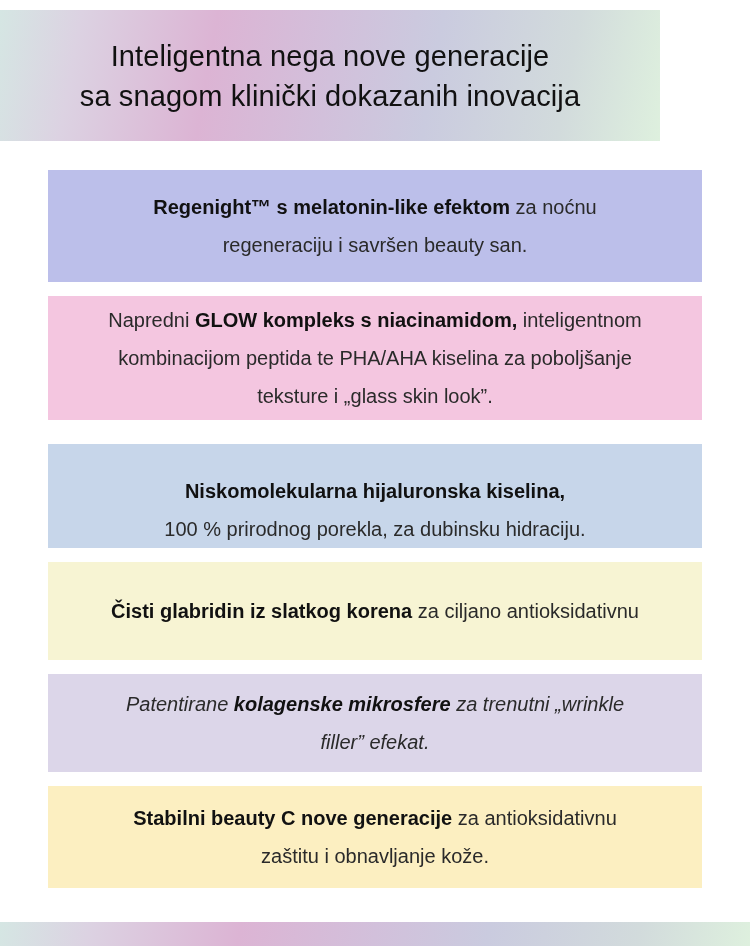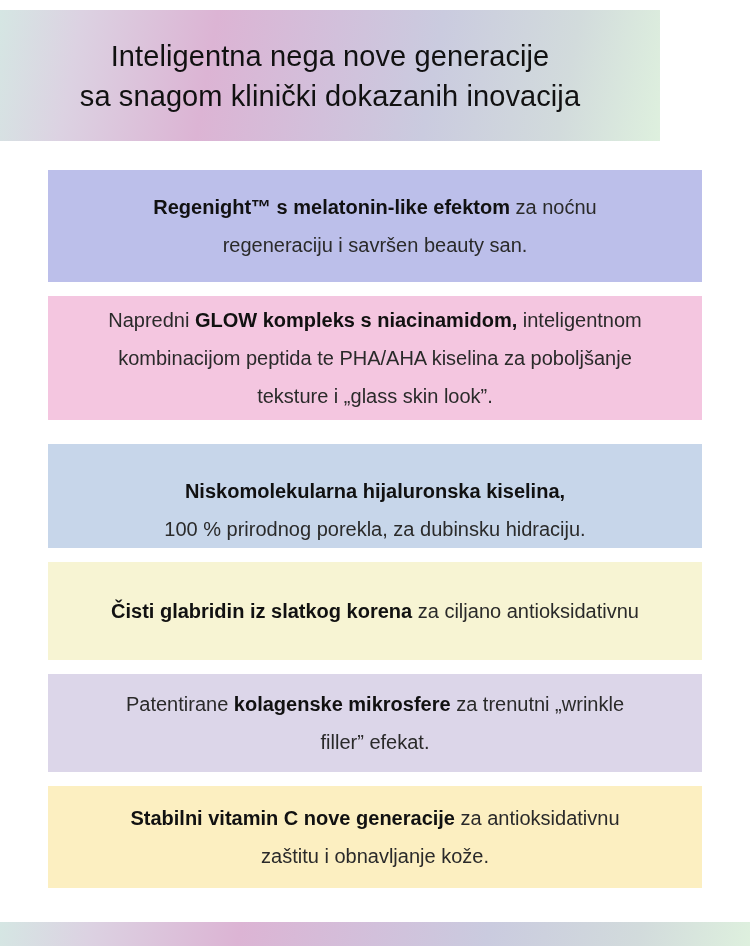--- a/index.html
+++ b/index.html
@@ -19,21 +19,21 @@
       position: absolute; left: 48px; width: 654px;
       display: flex; align-items: center; justify-content: center; box-sizing: border-box;
       padding: 0 22px; text-align: center;
       font-size: 20px; line-height: 38px; color: #2a2a2a; font-weight: 300;
     }
     .card b { font-weight: 700; color: #111; }
     .c1 { top: 170px; height: 112px; }
     .c2 { top: 296px; height: 124px; }
     .c3 { top: 444px; height: 104px; align-items: flex-end; }
     .c4 { top: 562px; height: 98px; }
-    .c5 { top: 674px; height: 98px; }
+    .c5 { top: 674px; height: 98px; font-style: italic; }
     .c6 { top: 786px; height: 102px; }
     .footer-band {
       position: absolute; left: 0; top: 922px; width: 750px; height: 24px;
       background: linear-gradient(100deg, #d5e6e3 0%, #dcd2e2 12%, #dcb4d4 32%, #d2c0db 50%, #cacbdf 65%, #d2dbdc 85%, #def0de 100%);
     }
   </style>
 </head>
 <body>
 
 <div class="banner">
@@ -71,18 +71,18 @@
 
 <div class="card c5" style="background:#dcd6e9">
   <div>
     <span>Patentirane </span><b>kolagenske mikrosfere</b><span> za trenutni „wrinkle</span><br>
     <span>filler” efekat.</span>
   </div>
 </div>
 
 <div class="card c6" style="background:#fcefc1">
   <div>
-    <b>Stabilni vitamin C nove generacije</b><span> za antioksidativnu</span><br>
+    <b>Stabilni beauty C nove generacije</b><span> za antioksidativnu</span><br>
     <span>zaštitu i obnavljanje kože.</span>
   </div>
 </div>
 
 <div class="footer-band"></div>
 
 </body></html>

